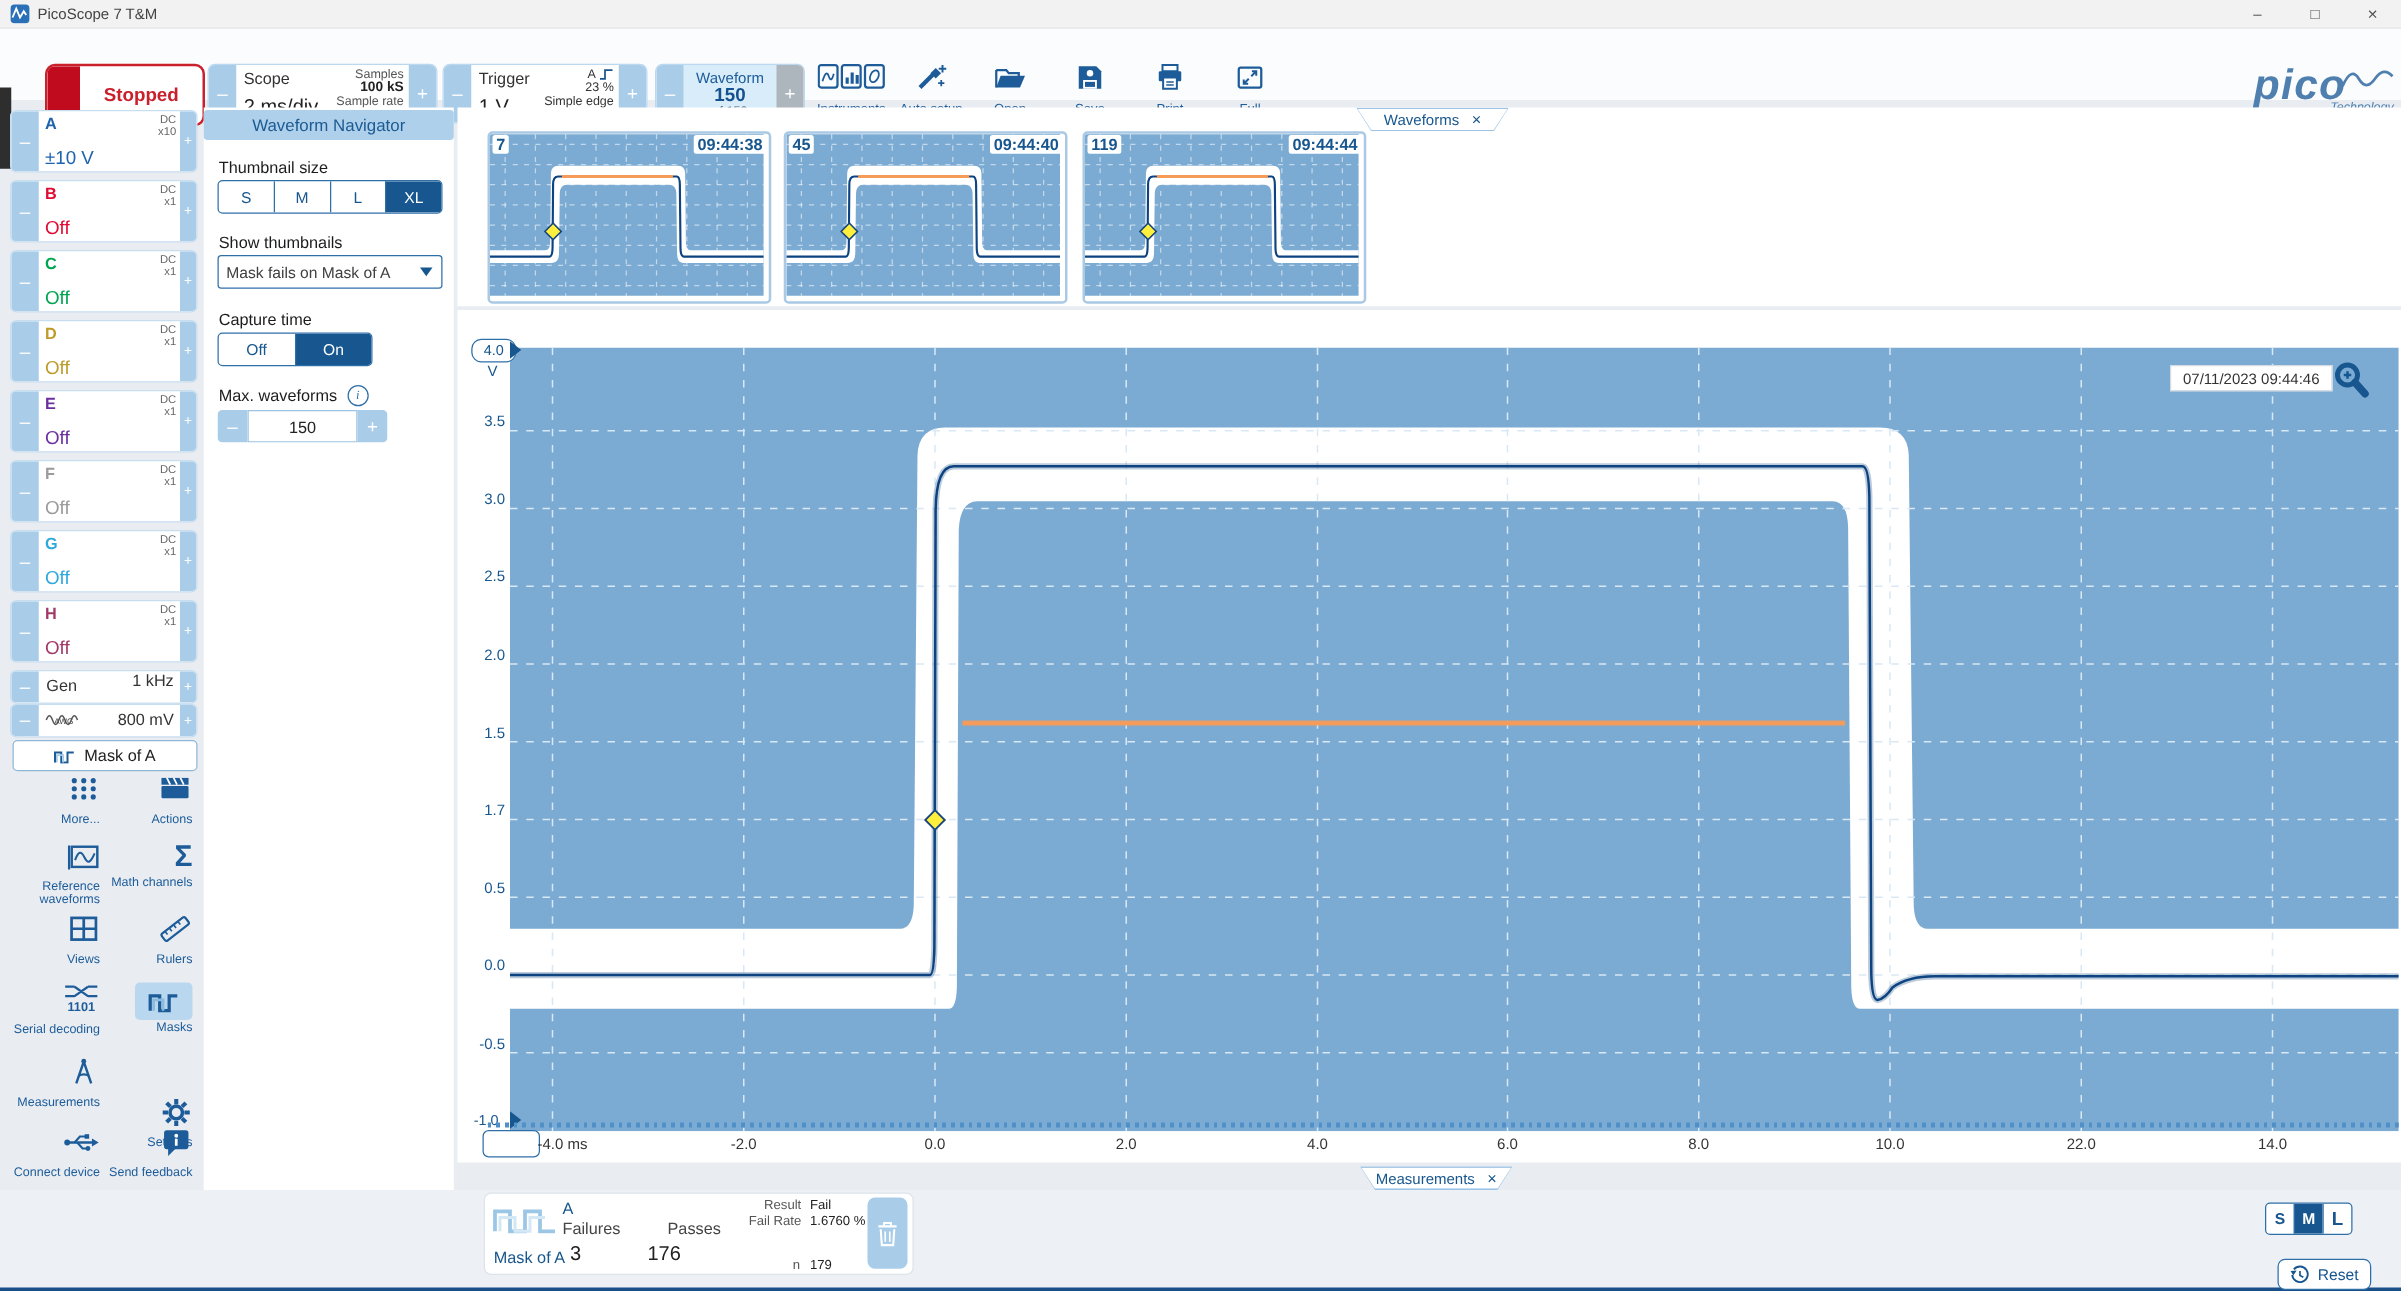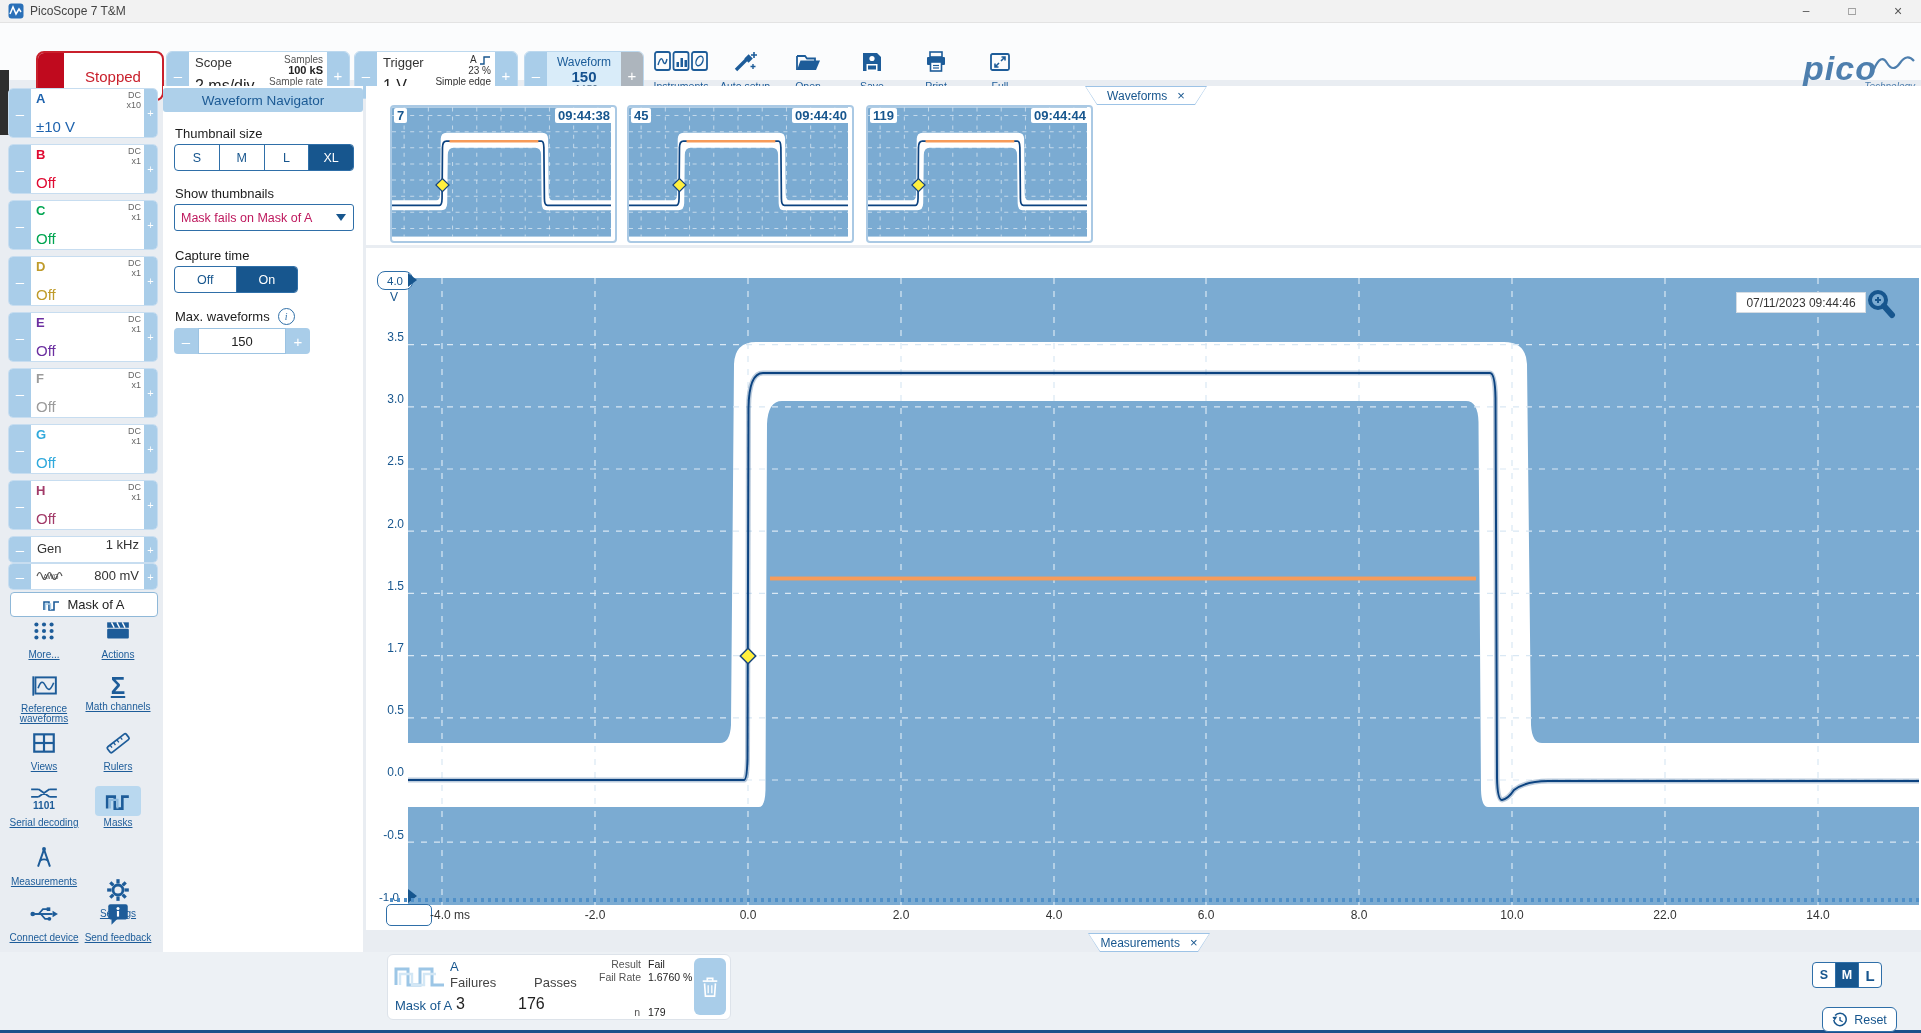--- a/index.html
+++ b/index.html
@@ -9,37 +9,37 @@
   .flexc{display:flex;align-items:center;justify-content:center;}
   
   #titlebar{left:0;top:0;width:1921px;height:22px;background:#f2f2f2;border-bottom:1px solid #e3e3e3;}
   #title-text{left:30px;top:4px;font-size:12px;color:#444;}
   .winbtn{width:46px;height:22px;font-size:12px;color:#555;display:flex;align-items:center;justify-content:center;}
   
   #toolbar{left:0;top:23px;width:1921px;height:57px;background:#fbfcfd;}
   .sidebtn{width:22px;background:#a9cde9;color:#fff;font-size:15px;display:flex;align-items:center;justify-content:center;}
   .panelcard{display:flex;height:46px;border-radius:6px;overflow:hidden;border:1px solid #bcd8ee;background:#fff;}
   .small-lab{font-size:10px;color:#555;line-height:11px;}
-  #btn-stopped{left:36px;top:28px;width:124px;height:46px;border:2px solid #c9202c;border-radius:8px;background:#fff;display:flex;overflow:hidden;}
+  #btn-stopped{left:36px;top:28px;width:124px;height:46px;border:2px solid #c9202c;border-radius:8px;background:#fff;display:flex;overflow:hidden;font-weight:bold;}
   #stopped-block{width:26px;background:#c00a1e;}
   #stopped-label{flex:1;display:flex;align-items:center;justify-content:center;color:#c9202c;font-size:15px;}
   .tbtn{width:60px;height:50px;top:27px;text-align:center;color:#1d5c99;cursor:default;}
   .tbtn .lab{font-size:10.5px;margin-top:2px;}
   #pico-logo{left:1772px;top:26px;width:145px;height:52px;color:#4e7fae;}
   
   .chan{left:8px;width:148px;height:48px;display:flex;border:1px solid #c7ddf0;border-radius:5px;background:#fff;overflow:hidden;}
   .chan .minus{width:22px;background:#a9cde9;color:#fff;font-size:15px;display:flex;align-items:center;justify-content:center;}
   .chan .plus{width:13px;background:#a9cde9;color:#fff;font-size:11px;display:flex;align-items:center;justify-content:center;}
   .chan .body{flex:1;position:relative;}
   .chan .cid{position:absolute;left:5px;top:2px;font-size:13px;font-weight:bold;}
   .chan .meta{position:absolute;right:3px;top:1px;font-size:9px;color:#666;text-align:right;line-height:10px;}
   .chan .val{position:absolute;left:5px;bottom:2px;font-size:15px;}
   .genrow{left:8px;width:148px;height:25px;display:flex;border:1px solid #c7ddf0;border-radius:5px;background:#fff;overflow:hidden;}
   .genrow .body{flex:1;position:relative;font-size:13px;color:#333;}
-  .tool{width:72px;height:54px;text-align:center;color:#1d5c99;text-decoration:underline;}
+  .tool{width:72px;height:54px;text-align:right;color:#1d5c99;}
   .tool .lab{font-size:10px;line-height:10px;margin-top:2px;}
   .iconchip{display:inline-flex;align-items:center;justify-content:center;width:46px;height:30px;border-radius:4px;}
   .iconchip.active{background:#b9d8ef;}
   
   #navpanel{left:163px;top:86px;width:200px;height:947px;background:#fff;}
   #nav-header{left:0;top:2px;width:200px;height:24px;background:#aed0ea;color:#1c5a94;font-size:13.5px;display:flex;align-items:center;justify-content:center;border-radius:3px;}
   .navlab{font-size:13px;color:#1c1c1c;}
   .seg{display:flex;border:1px solid #2f6fa8;border-radius:4px;overflow:hidden;background:#fff;}
   .seg .cell{flex:1;display:flex;align-items:center;justify-content:center;font-size:12.5px;color:#17568e;border-left:1px solid #2f6fa8;}
   .seg .cell:first-child{border-left:none;}
@@ -469,21 +469,21 @@
   <div class="abs" id="nav-header">Waveform Navigator</div>
   <div class="abs navlab" style="left:12px;top:40px">Thumbnail size</div>
   <div class="abs seg" style="left:11px;top:58px;width:178px;height:25px">
     <div class="cell">S</div>
     <div class="cell">M</div>
     <div class="cell">L</div>
     <div class="cell sel">XL</div>
   </div>
   <div class="abs navlab" style="left:12px;top:100px">Show thumbnails</div>
   <div class="abs" style="left:11px;top:118px;width:178px;height:25px;border:1px solid #2f6fa8;border-radius:3px;background:#fff;display:flex;align-items:center">
-    <span style="flex:1;padding-left:6px;font-size:12.5px;color:#be185d;white-space:nowrap">Mask fails on Mask of A</span>
+    <span style="flex:1;padding-left:6px;font-size:12.5px;color:#404040;white-space:nowrap">Mask fails on Mask of A</span>
     <span class="caret" style="margin-right:7px"></span>
   </div>
   <div class="abs navlab" style="left:12px;top:162px">Capture time</div>
   <div class="abs seg" style="left:11px;top:180px;width:122px;height:25px">
     <div class="cell">Off</div>
     <div class="cell sel">On</div>
   </div>
   <div class="abs" style="left:12px;top:222px;display:flex;align-items:center;gap:8px">
     <span class="navlab">Max. waveforms</span>
     <span style="width:15px;height:15px;border:1.5px solid #2f6fa8;border-radius:50%;color:#2f6fa8;font-size:10px;display:inline-flex;align-items:center;justify-content:center;font-style:italic;font-family:'Liberation Serif',serif">i</span>

